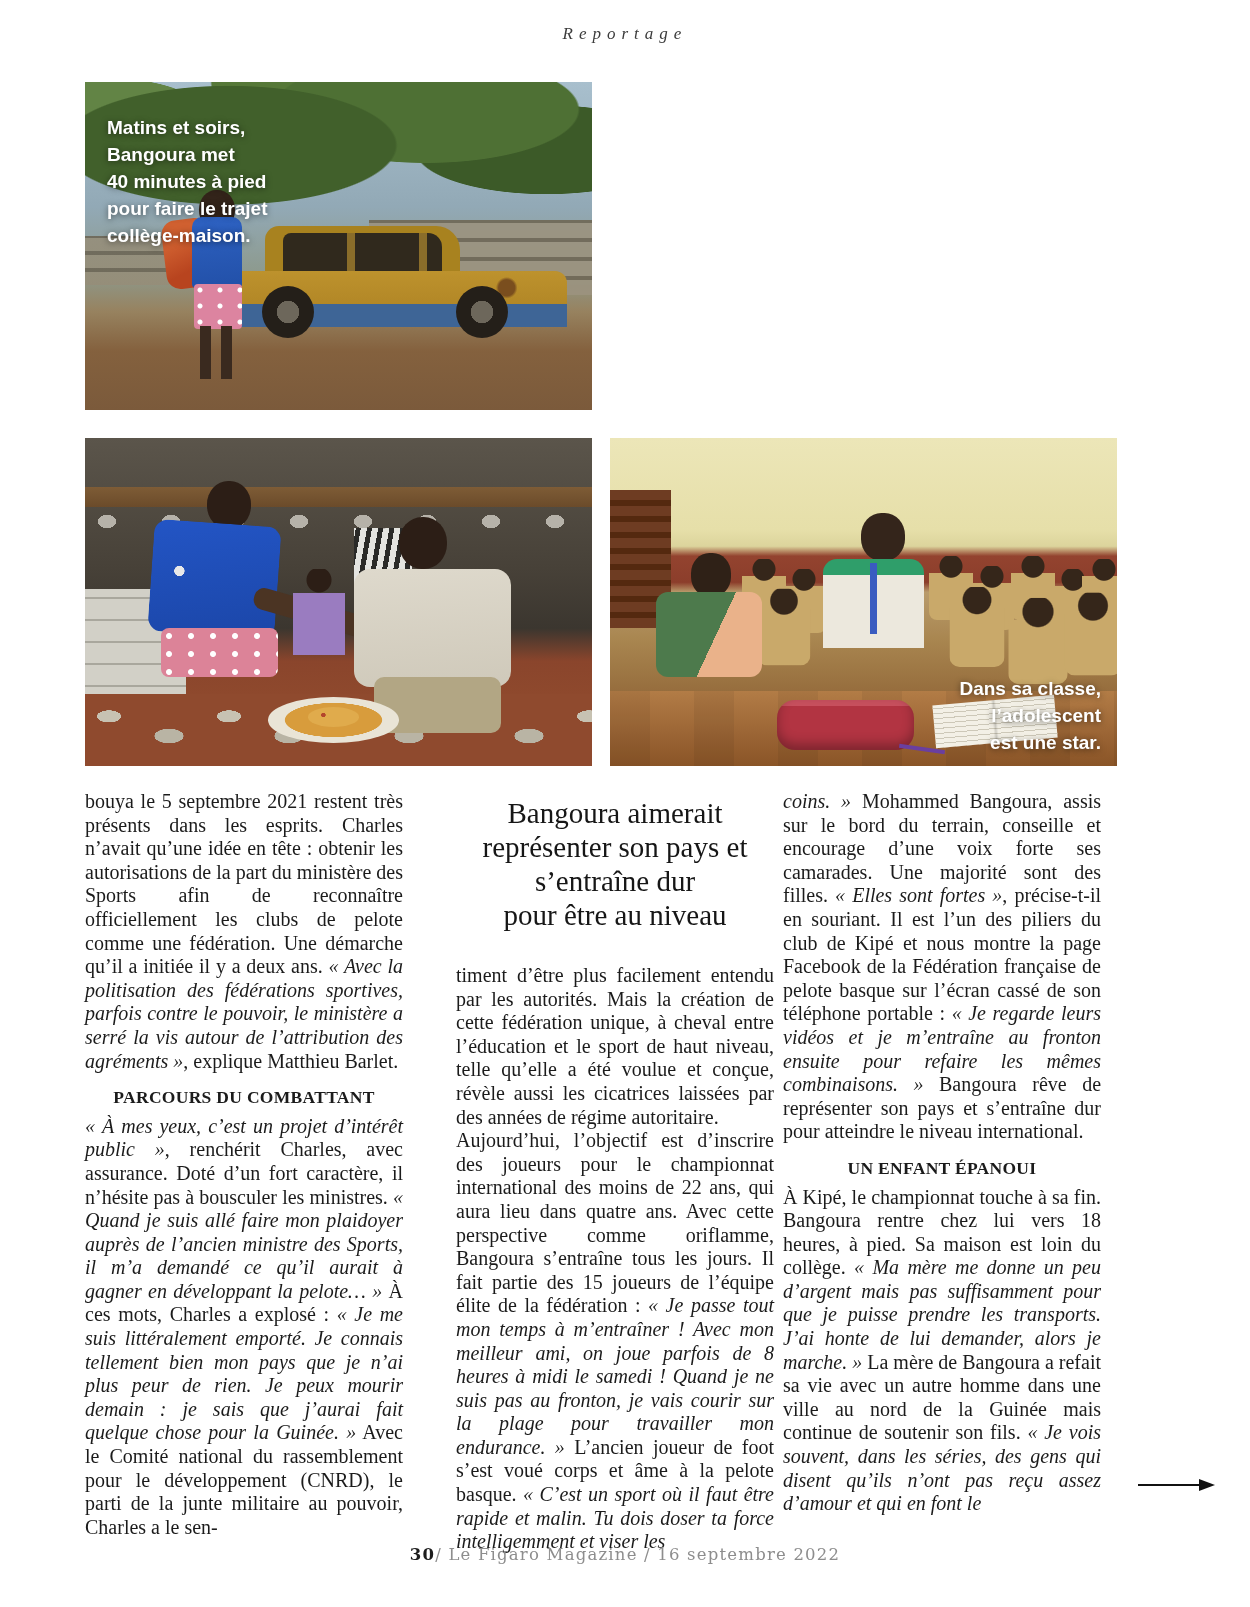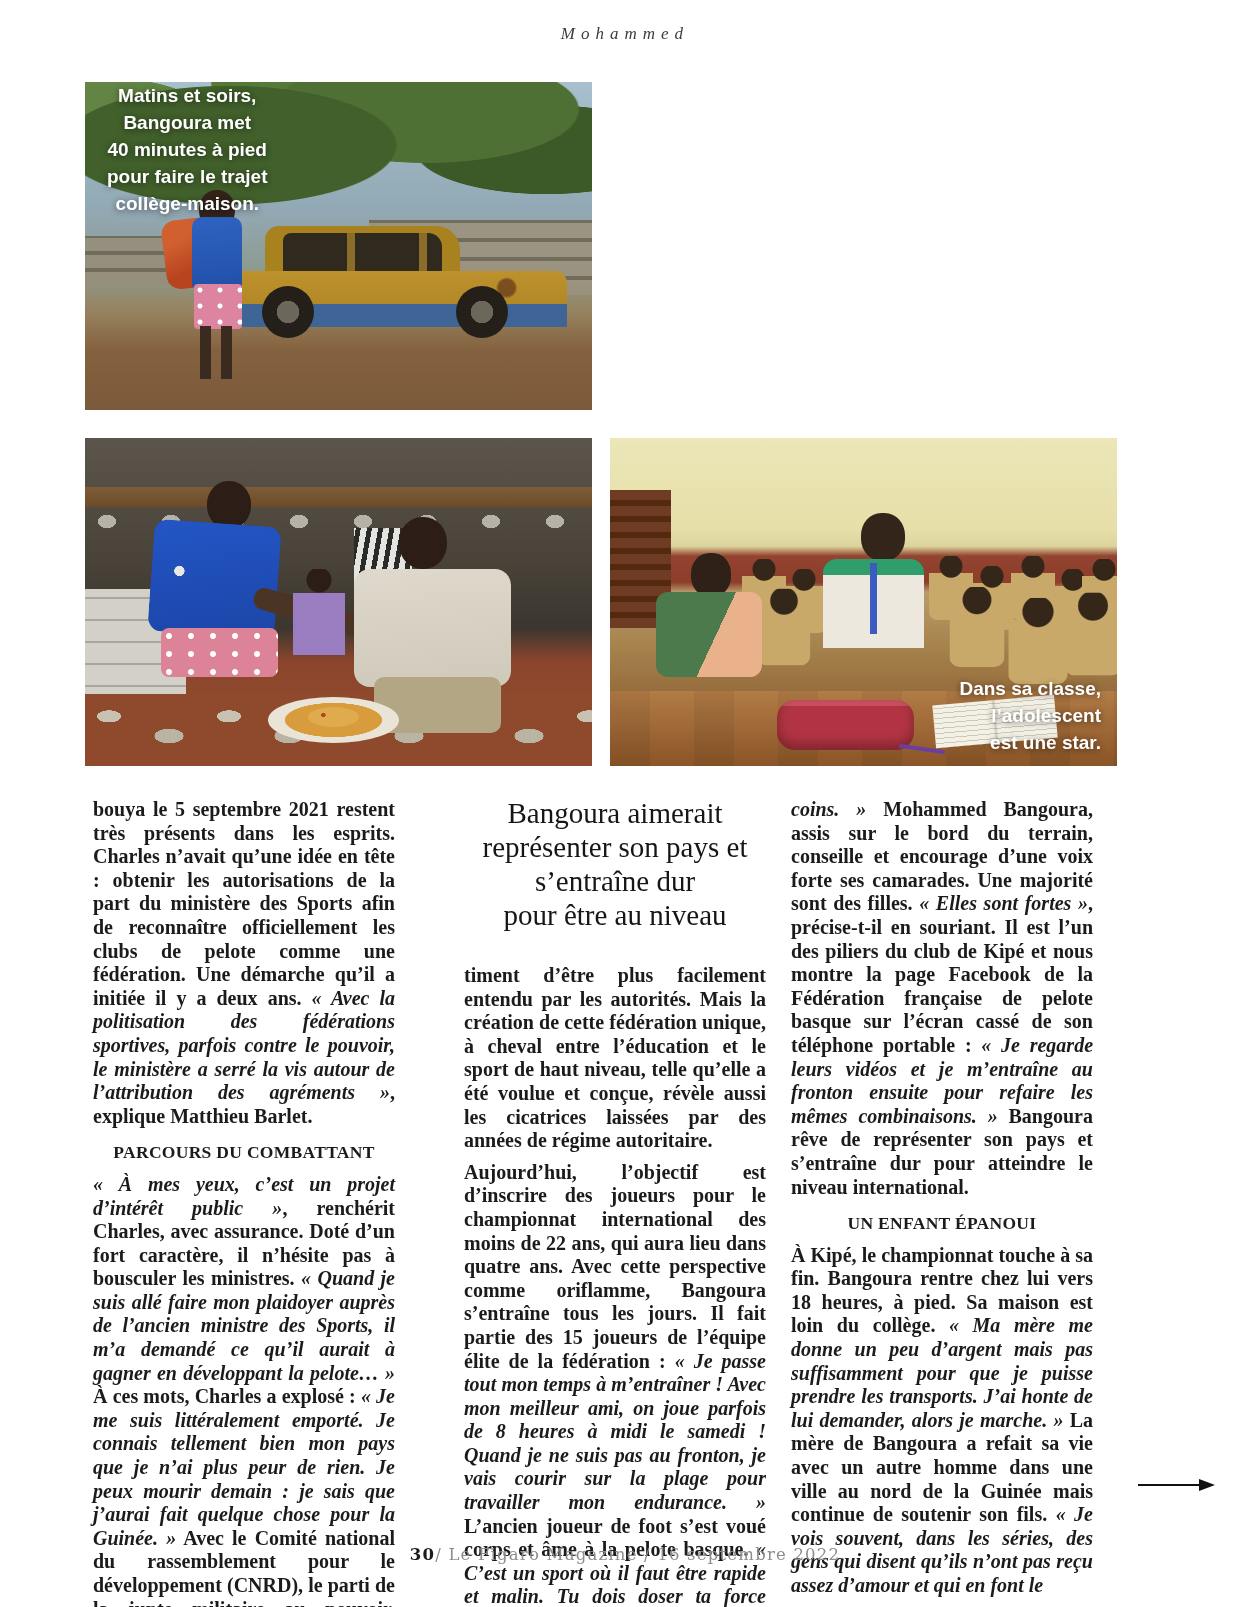--- a/index.html
+++ b/index.html
@@ -10,21 +10,21 @@
   .kicker{position:absolute;top:24px;left:0;width:100%;text-align:center;
           font-style:italic;font-size:17px;letter-spacing:6px;color:#3c3c3c;}
 
   
   .photo{position:absolute;width:507px;height:328px;overflow:hidden;background:#8a857c;}
   .ph1{left:85px;top:82px;}  .ph2{left:610px;top:82px;}
   .ph3{left:85px;top:438px;} .ph4{left:610px;top:438px;text-decoration:underline;}
   .layer{position:absolute;}
   .caption{position:absolute;z-index:9;font-family:"Liberation Sans",sans-serif;font-weight:bold;
            font-size:19px;line-height:27px;color:#ffffff;text-shadow:0 1px 6px rgba(0,0,0,.55);}
-  .cap1{left:22px;top:0;text-align:center;} .cap2{left:16px;top:16px;}
+  .cap1{left:22px;top:32px;} .cap2{left:16px;top:16px;}
   .cap3{left:18px;bottom:12px;} .cap4{right:16px;bottom:10px;text-align:right;}
 
   
   .ph1 .sky{inset:0;background:linear-gradient(180deg,#a8bfcd 0%,#92a9b6 38%,#8d9a8e 58%,#97825f 70%,#84613e 82%,#7b5a3b 100%);}
   .ph1 .trees{left:-4%;top:-8%;width:108%;height:68%;background:
      radial-gradient(ellipse 46% 40% at 30% 40%,#41602b 0 66%,transparent 67%),
      radial-gradient(ellipse 42% 36% at 66% 24%,#4e7034 0 66%,transparent 67%),
      radial-gradient(ellipse 36% 30% at 88% 42%,#3c5a28 0 66%,transparent 67%),
      radial-gradient(ellipse 32% 26% at 48% 12%,#567838 0 66%,transparent 67%),
      radial-gradient(ellipse 26% 24% at 8% 26%,#628445 0 66%,transparent 67%);}
@@ -136,37 +136,37 @@
      linear-gradient(180deg,#c8505e 0 12%,#b23442 12% 100%);box-shadow:inset 0 -6px 12px rgba(0,0,0,.3);}
   .ph4 .notebook{left:64%;bottom:7%;width:24%;height:13%;background:
      linear-gradient(90deg,transparent 48%,rgba(0,0,0,.15) 50%,transparent 52%),
      repeating-linear-gradient(0deg,rgba(0,0,0,0) 0 4px,#cdc8b8 4px 5px),#f3f0e6;
      transform:rotate(-5deg);}
   .ph4 .pen{left:57%;bottom:4.5%;width:9%;height:4px;background:#6a3fa0;transform:rotate(8deg);}
 
   
   .col{position:absolute;top:790px;width:318px;font-size:20px;line-height:23.6px;text-align:justify;}
   .c1{left:85px;} .c2{left:456px;} .c3{left:783px;}
-  .col p{margin:8px;font-weight:bold;}
+  .col p{margin:0;}
   .it{font-style:italic;}
   .subhead{font-weight:bold;font-size:17.5px;letter-spacing:.3px;text-align:center;margin:13px 0 5px;}
   .pullquote{font-size:29px;line-height:34px;text-align:center;margin:6px 4px 32px;color:#161616;}
 
   
   .arrow{position:absolute;left:1138px;top:1477px;}
   .footer{position:absolute;left:0;top:1545px;width:100%;text-align:center;
           font-family:"DejaVu Serif",serif;font-size:16.5px;letter-spacing:1.2px;color:#8d8d8d;}
   .footer b{color:#1c1c1c;}
 </style>
 </head>
 <body>
 
 <div class="page">
 
-  <div class="kicker">Mohammed</div>
+  <div class="kicker">Reportage</div>
 
   <div class="photo ph1">
     <div class="layer sky"></div>
     <div class="layer trees"></div>
     <div class="layer blocksL"></div>
     <div class="layer blocksR"></div>
     <div class="layer car">
       <div class="layer cab">
         <div class="layer cabwin"></div>
       </div>

